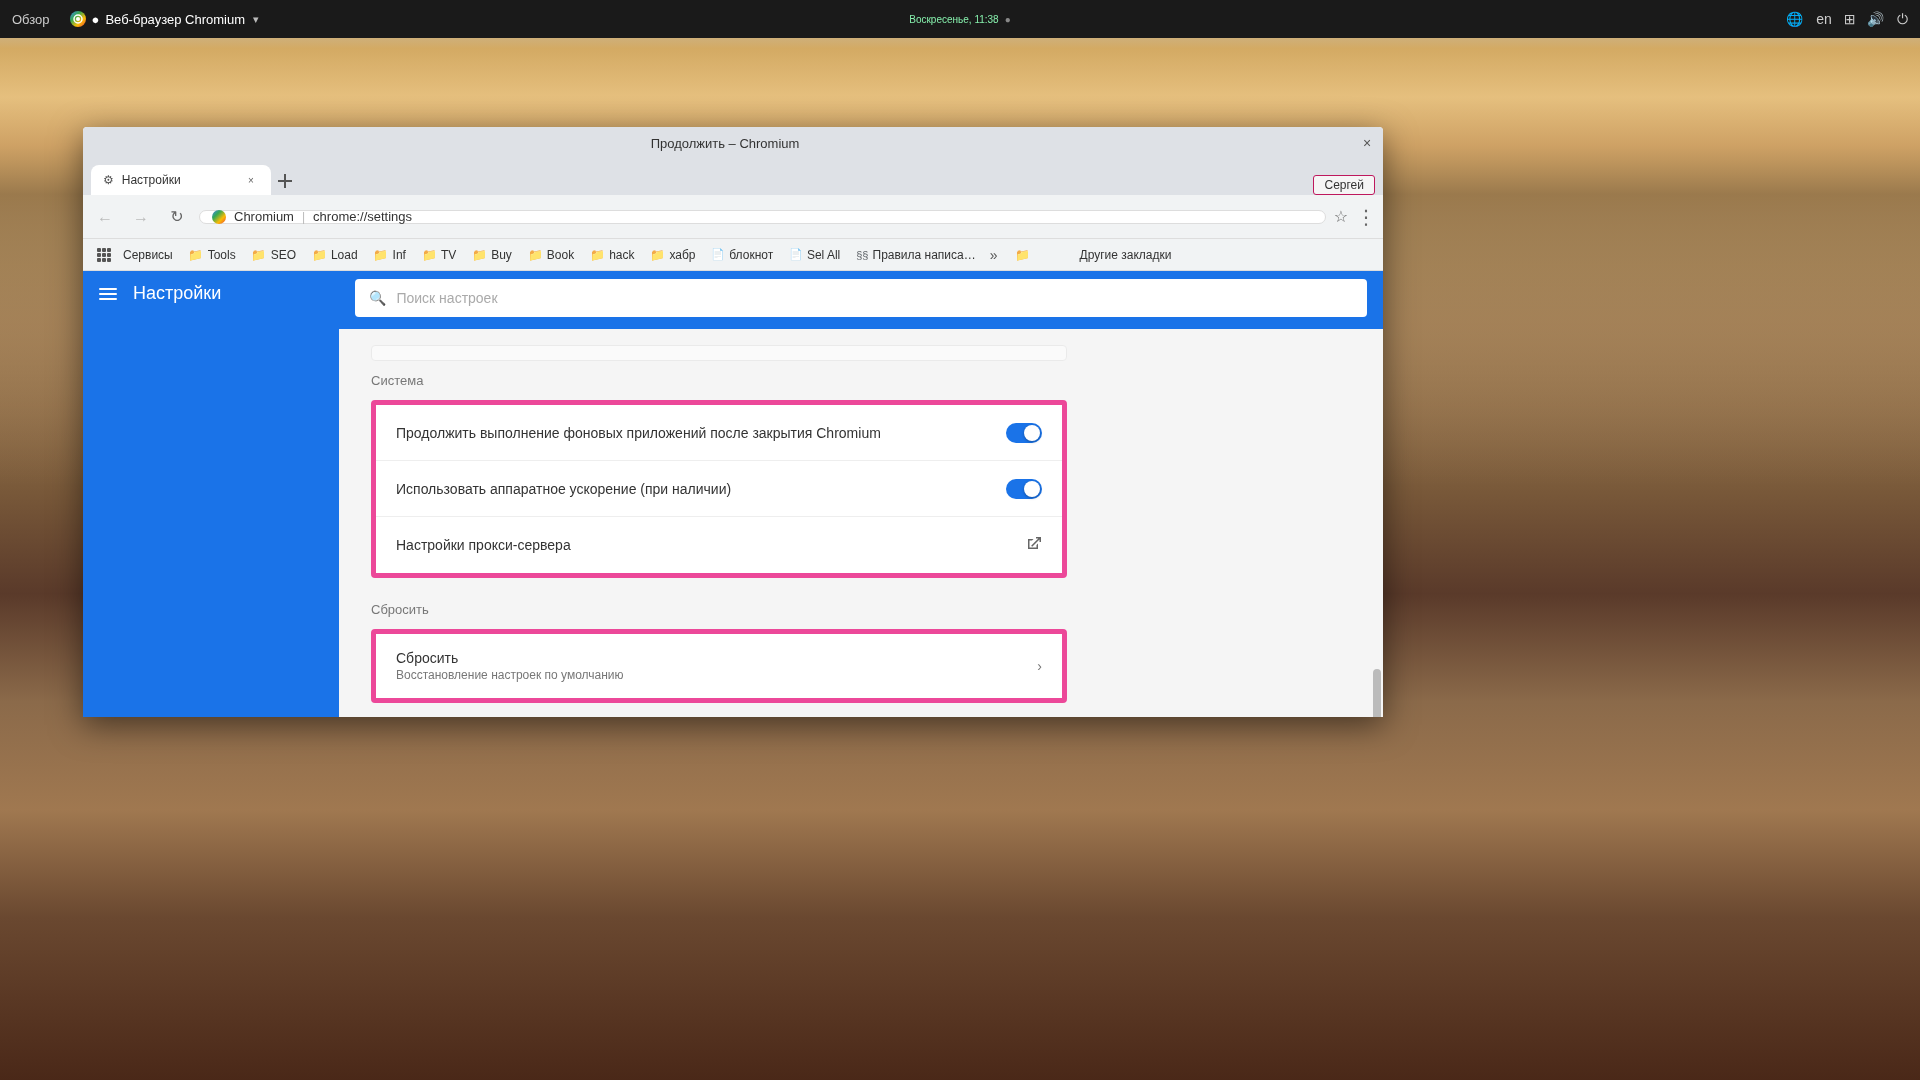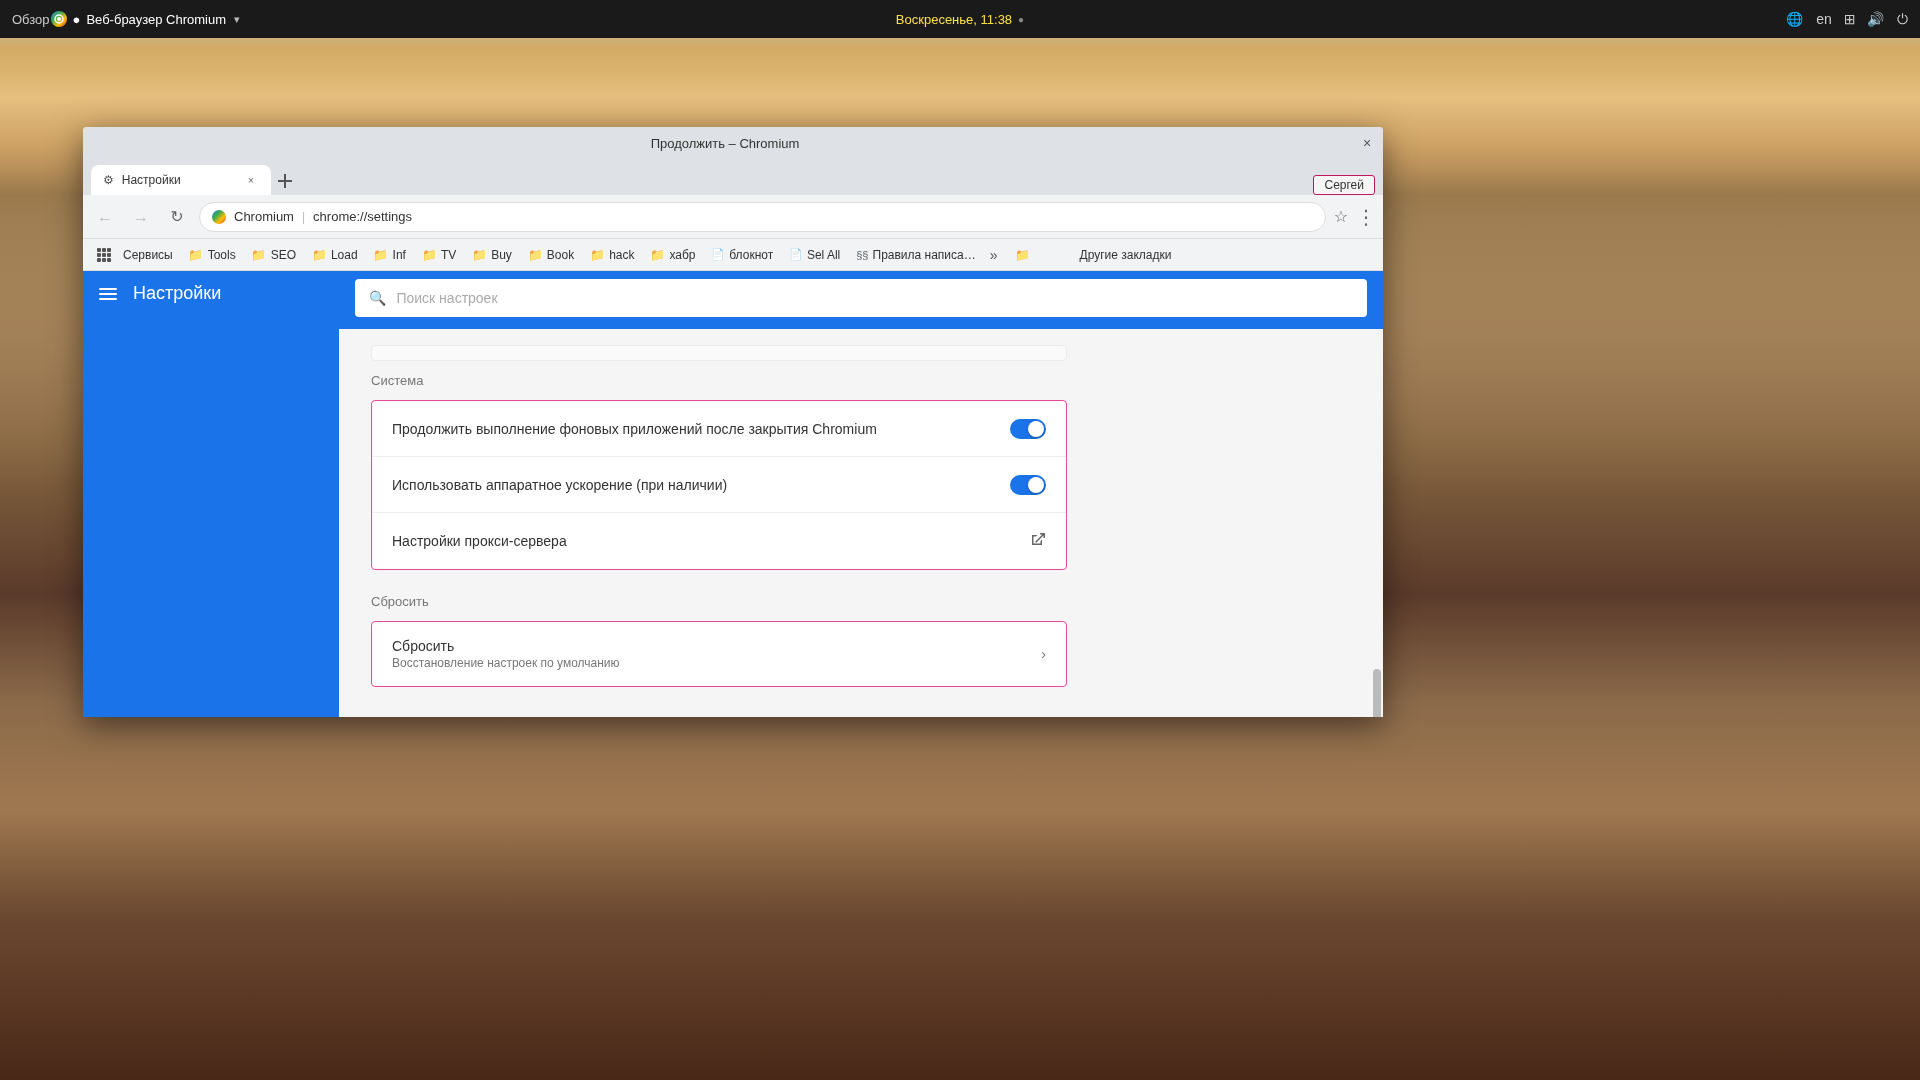--- a/index.html
+++ b/index.html
@@ -54,21 +54,21 @@
       display: flex;
       align-items: center;
       padding: 0 12px;
       z-index: 100;
       color: #fff;
       font-size: 13px;
     }
     .taskbar-left {
       display: flex;
       align-items: center;
-      gap: 1px;
+      gap: 20px;
       flex: 1;
     }
     .taskbar-center {
       position: absolute;
       left: 50%;
       transform: translateX(-50%);
       display: flex;
       align-items: center;
       gap: 6px;
     }
@@ -230,21 +230,21 @@
       cursor: pointer;
       color: #666;
       font-size: 16px;
     }
     .nav-btn.disabled {
       color: #bbb;
       cursor: default;
     }
     .address-bar {
       flex: 1;
-      height: 30px;
+      height: 14px;
       background: #fff;
       border: 1px solid #ddd;
       border-radius: 15px;
       display: flex;
       align-items: center;
       padding: 0 12px;
       gap: 8px;
       font-size: 13px;
     }
     .address-favicon {
@@ -366,21 +366,21 @@
     .section-label {
       font-size: 13px;
       color: #777;
       margin-bottom: 12px;
       margin-top: 4px;
     }
 
     .settings-card {
       background: #fff;
       border-radius: 4px;
-      border: 1px solid #ec4899;
+      border: 5px solid #ec4899;
       margin-bottom: 24px;
       overflow: hidden;
     }
 
     .settings-row {
       display: flex;
       align-items: center;
       padding: 16px 20px;
       border-bottom: 1px solid #eee;
       min-height: 56px;
@@ -516,21 +516,21 @@
           <circle cx="5" cy="5" r="4" fill="none" stroke="#fff" stroke-width="1.5"></circle>
           <circle cx="5" cy="5" r="2" fill="#fff"></circle>
         </svg>
       </div>
       <span style="color:#fff;font-size:13px;">● </span>
       <span style="color:#fff;font-size:13px;">Веб-браузер Chromium</span>
       <span style="color:#bbb;font-size:11px;margin-left:2px;">▾</span>
     </div>
   </div>
   <div class="taskbar-center">
-    <span style="color:#fde047;font-size:13px;">Воскресенье, 11:38</span>
+    <span style="color:#86efac;font-size:10px;">Воскресенье, 11:38</span>
     <span style="color:#888;font-size:10px;">●</span>
   </div>
   <div class="taskbar-right">
     <span class="taskbar-icon-btn">🌐</span>
     <span class="taskbar-icon-btn">en</span>
     <span class="taskbar-icon-btn">⊞</span>
     <span class="taskbar-icon-btn">🔊</span>
     <span class="taskbar-icon-btn">⏻</span>
   </div>
 </div>

